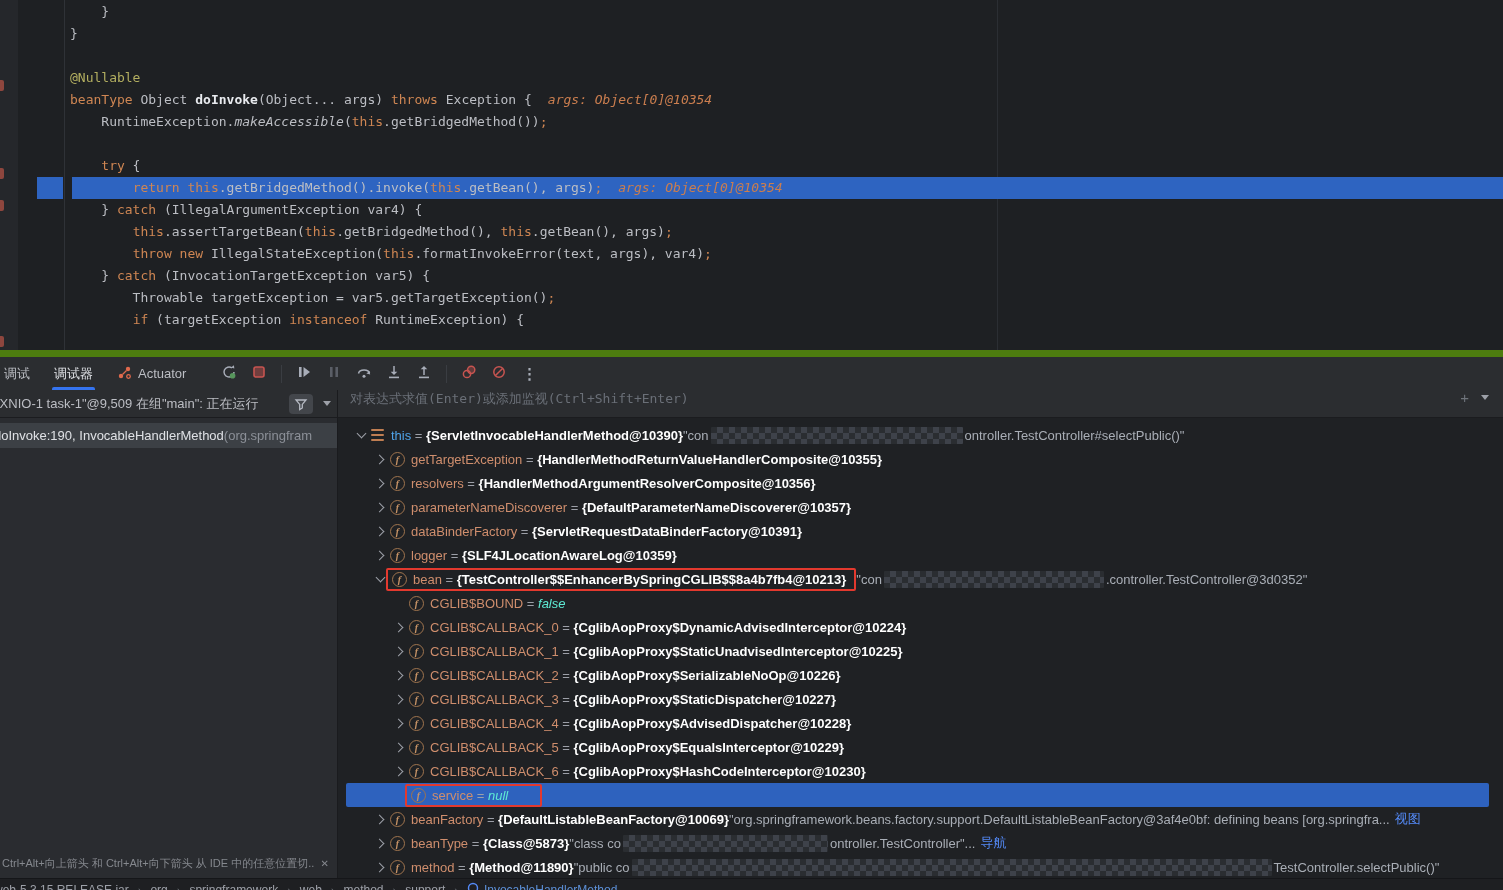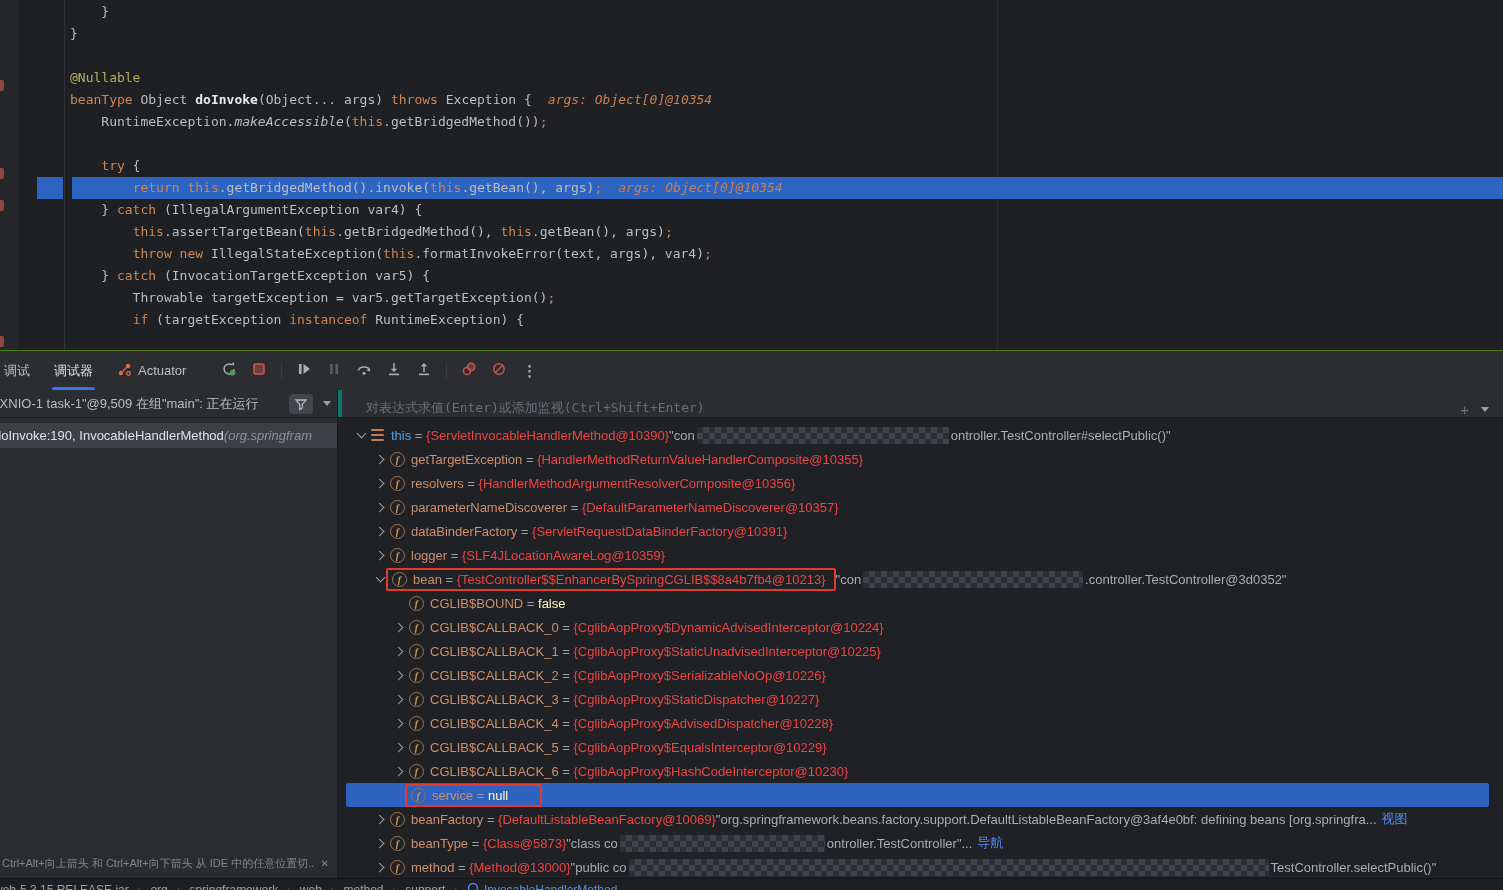--- a/index.html
+++ b/index.html
@@ -15,52 +15,52 @@
   .exec-seg{position:absolute;height:22px;background:#2E64C1;z-index:1;}
   #code{position:absolute;left:0;top:1px;width:1503px;z-index:2;}
   .code-line{height:22px;line-height:22px;padding-left:70px;white-space:pre;
              font-family:"DejaVu Sans Mono","Liberation Mono",monospace;font-size:13px;}
   .seg-k{color:#CF8653;} .seg-p{color:#BCBEC4;} .seg-a{color:#B3AE60;}
   .seg-f{color:#E8EAEE;font-weight:700;} .seg-i{color:#BCBEC4;font-style:italic;}
   .seg-s{color:#6AAB73;}
   .code-hint{color:#CB7E4F;font-style:italic;margin-left:16px;}
   
   .dbg-header{position:absolute;left:0;top:350px;width:1503px;height:40px;background:#2B2D30;
-              border-top:1px solid #4d7c0f;display:flex;align-items:center;}
+              border-top:7px solid #4d7c0f;display:flex;align-items:center;}
   .tabs{display:flex;align-items:center;height:100%;margin-left:-8px;}
   .tab{position:relative;height:100%;display:flex;align-items:center;gap:6px;padding:0 12px;
        font-size:13px;color:#BCBEC4;}
   .tab.active{color:#DFE1E5;}
   .tab.active::after{content:"";position:absolute;left:10px;right:10px;bottom:0;height:3px;
        background:#3574F0;border-radius:2px 2px 0 0;}
   .toolbar{display:flex;align-items:center;gap:4px;margin-left:18px;}
   .tbtn{width:26px;height:26px;display:flex;align-items:center;justify-content:center;border-radius:4px;}
   .tsep{width:1px;height:18px;background:#3A3D42;margin:0 5px;}
   .more-glyph{color:#A8ADB8;font-size:15px;font-weight:700;line-height:1;}
   
   .dbg-row2{position:absolute;left:0;top:390px;width:1503px;height:28px;background:#2B2D30;
             border-bottom:1px solid #1B1C1F;display:flex;}
   .thread-box{width:337px;display:flex;align-items:center;padding-right:6px;overflow:hidden;}
   .thread-label{font-size:13px;color:#BCBEC4;white-space:nowrap;margin-left:-5px;flex:1;}
   .filter-btn{width:24px;height:20px;background:#43464B;border-radius:4px;display:flex;
               align-items:center;justify-content:center;margin-right:10px;flex:none;}
   .caret{width:0;height:0;border-left:4px solid transparent;border-right:4px solid transparent;
          border-top:5px solid #9DA0A8;flex:none;}
-  .expr-box{flex:1;display:flex;align-items:flex-end;padding-left:24px;overflow:hidden;
-            border-left:5px solid #0f766e;}
+  .expr-box{flex:1;display:flex;align-items:flex-start;padding-left:12px;overflow:hidden;
+            border-left:1px solid #0f766e;}
   .expr-ph{font-family:"DejaVu Sans Mono","Liberation Mono",monospace;font-size:13px;color:#6A6F77;
            white-space:nowrap;flex:1;}
   .expr-icons{display:flex;align-items:center;gap:12px;padding-right:14px;}
   .plus-glyph{color:#6F747B;font-size:15px;line-height:1;}
   
   .frames{position:absolute;left:0;top:418px;width:337px;height:460px;background:#2A2C30;overflow:hidden;}
   .frame-row{position:absolute;left:0;top:5px;width:100%;height:25px;background:#3C4045;
              display:flex;align-items:center;overflow:hidden;}
   .frame-label{font-size:13px;color:#DFE1E5;white-space:nowrap;margin-left:-6px;}
-  .frame-pkg{font-size:13px;color:#8C9098;font-style:italic;white-space:nowrap;}
+  .frame-pkg{font-size:13px;color:#8C9098;white-space:nowrap;}
   .frames-hint{position:absolute;left:0;top:437px;width:100%;height:16px;display:flex;
                align-items:center;justify-content:space-between;padding:0 8px 0 2px;}
   .hint-text{font-size:11px;color:#85888E;white-space:nowrap;overflow:hidden;}
   .hint-close{font-size:10px;color:#85888E;margin-left:6px;flex:none;}
   
   .vars{position:absolute;left:338px;top:418px;width:1165px;height:462px;background:#1F2124;overflow:hidden;}
   .vdivider{position:absolute;left:337px;top:390px;width:1px;height:500px;background:#1A1B1E;}
   .var-row{position:absolute;left:8px;right:14px;height:24px;display:flex;align-items:center;
            font-size:13px;white-space:nowrap;overflow:hidden;}
   .var-row.sel{background:#2E62BE;border-radius:2px;}
@@ -69,21 +69,21 @@
   .chev.r{transform:rotate(-45deg);margin-left:-2px;}
   .chev.d{transform:rotate(45deg);margin-top:-3px;}
   .fico{width:15px;height:15px;border-radius:50%;border:1px solid #9F744E;color:#C79366;
         font-family:"Liberation Serif",serif;font-style:italic;font-weight:700;font-size:10px;
         display:flex;align-items:center;justify-content:center;margin-right:6px;flex:none;}
   .vico{width:13px;height:12px;display:flex;flex-direction:column;justify-content:space-between;
         margin-right:7px;flex:none;}
   .vico div{height:2.4px;background:#C07E52;border-radius:1px;}
   .vr-name{color:#CF8E6D;} .vr-name.vthis{color:#4FA3E8;}
   .vr-eq{color:#9DA0A8;white-space:pre;}
-  .vr-ref{color:#ef4444;} .vr-str{color:#A9AEB6;} .vr-kw{color:#fef9c3;} .vr-lnk{color:#548AF7;margin-left:5px;}
+  .vr-ref{color:#ffffff;font-weight:bold;} .vr-str{color:#A9AEB6;} .vr-kw{color:#5eead4;font-style:italic;} .vr-lnk{color:#548AF7;margin-left:5px;}
   .redact{display:inline-block;height:17px;width:100px;margin:0 2px;border-radius:1px;flex:none;
     background-image:linear-gradient(45deg,#3E424A 26%,transparent 26%,transparent 74%,#3E424A 74%),
                      linear-gradient(45deg,#3E424A 26%,#2A2D31 26%,#2A2D31 74%,#3E424A 74%);
     background-size:12px 12px;background-position:0 0,6px 6px;}
   .redbox{display:inline-flex;align-items:center;border:2.6px solid #E3392E;border-radius:2px;
           padding:2px 8px 2px 4px;margin:-3px 0 -3px -4px;position:relative;z-index:3;}
   
   .breadcrumb{position:absolute;left:0;top:878px;width:1503px;height:22px;background:#1E1F22;
               border-top:1px solid #151619;display:flex;align-items:center;gap:9px;font-size:12px;
               color:#9DA0A8;padding-left:4px;z-index:5;white-space:nowrap;}
@@ -421,21 +421,21 @@
         <span class="vr-str">ontroller.TestController"...</span>
         <span class="vr-lnk">导航</span>
       </div>
       <div class="var-row" style="top: 437px; padding-left: 25px;">
         <span class="chev-box">
           <span class="chev r"></span>
         </span>
         <span class="fico">f</span>
         <span class="vr-name">method</span>
         <span class="vr-eq"> = </span>
-        <span class="vr-ref">{Method@13000}</span>
+        <span class="vr-ref">{Method@11890}</span>
         <span class="vr-str"> "public co</span>
         <span class="redact" style="width: 640px;"></span>
         <span class="vr-str">TestController.selectPublic()"</span>
       </div>
     </div>
 
   <div class="breadcrumb" id="breadcrumb">
       <span class="crumb" style="margin-left: -10px;">
         <span>web-5.3.15.RELEASE.jar</span>
       </span>

